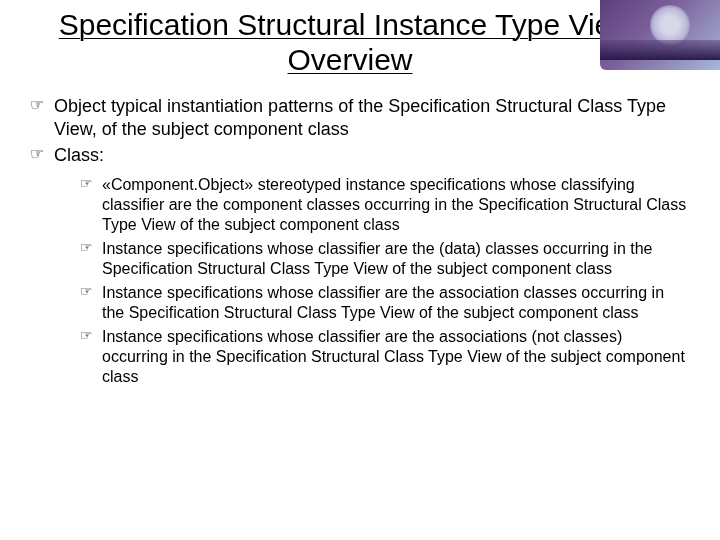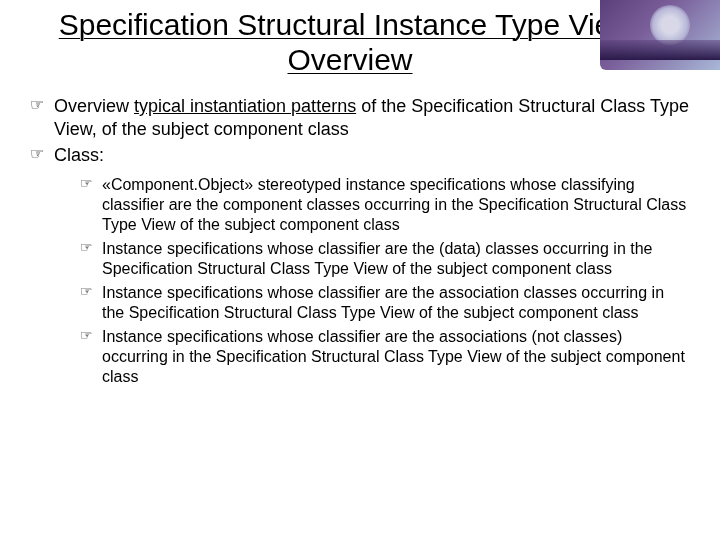--- a/index.html
+++ b/index.html
@@ -73,36 +73,35 @@
     margin-bottom: 4px;
     font-size: 16px;
     line-height: 1.25;
   }
   .bullet-l2 .mark {
     flex-shrink: 0;
     width: 22px;
     font-size: 14px;
   }
   .underline {
-    text-decoration: underline;
   }
 </style>
 </head>
 <body>
 
 <div class="decor"></div>
 
 <div class="title">Specification Structural Instance Type View: Overview</div>
 
 <div class="content">
 
   <div class="bullet-l1">
     <span class="mark">☞</span>
     <span>
-      <span>Overview </span><span class="underline">typical instantiation patterns</span><span> of the Specification Structural Class Type View, of the subject component class</span>
+      <span>Object </span><span class="underline">typical instantiation patterns</span><span> of the Specification Structural Class Type View, of the subject component class</span>
     </span>
   </div>
 
   <div class="bullet-l1">
     <span class="mark">☞</span>
     <span>Class:</span>
   </div>
 
   <div class="sublist">
     <div class="bullet-l2">

